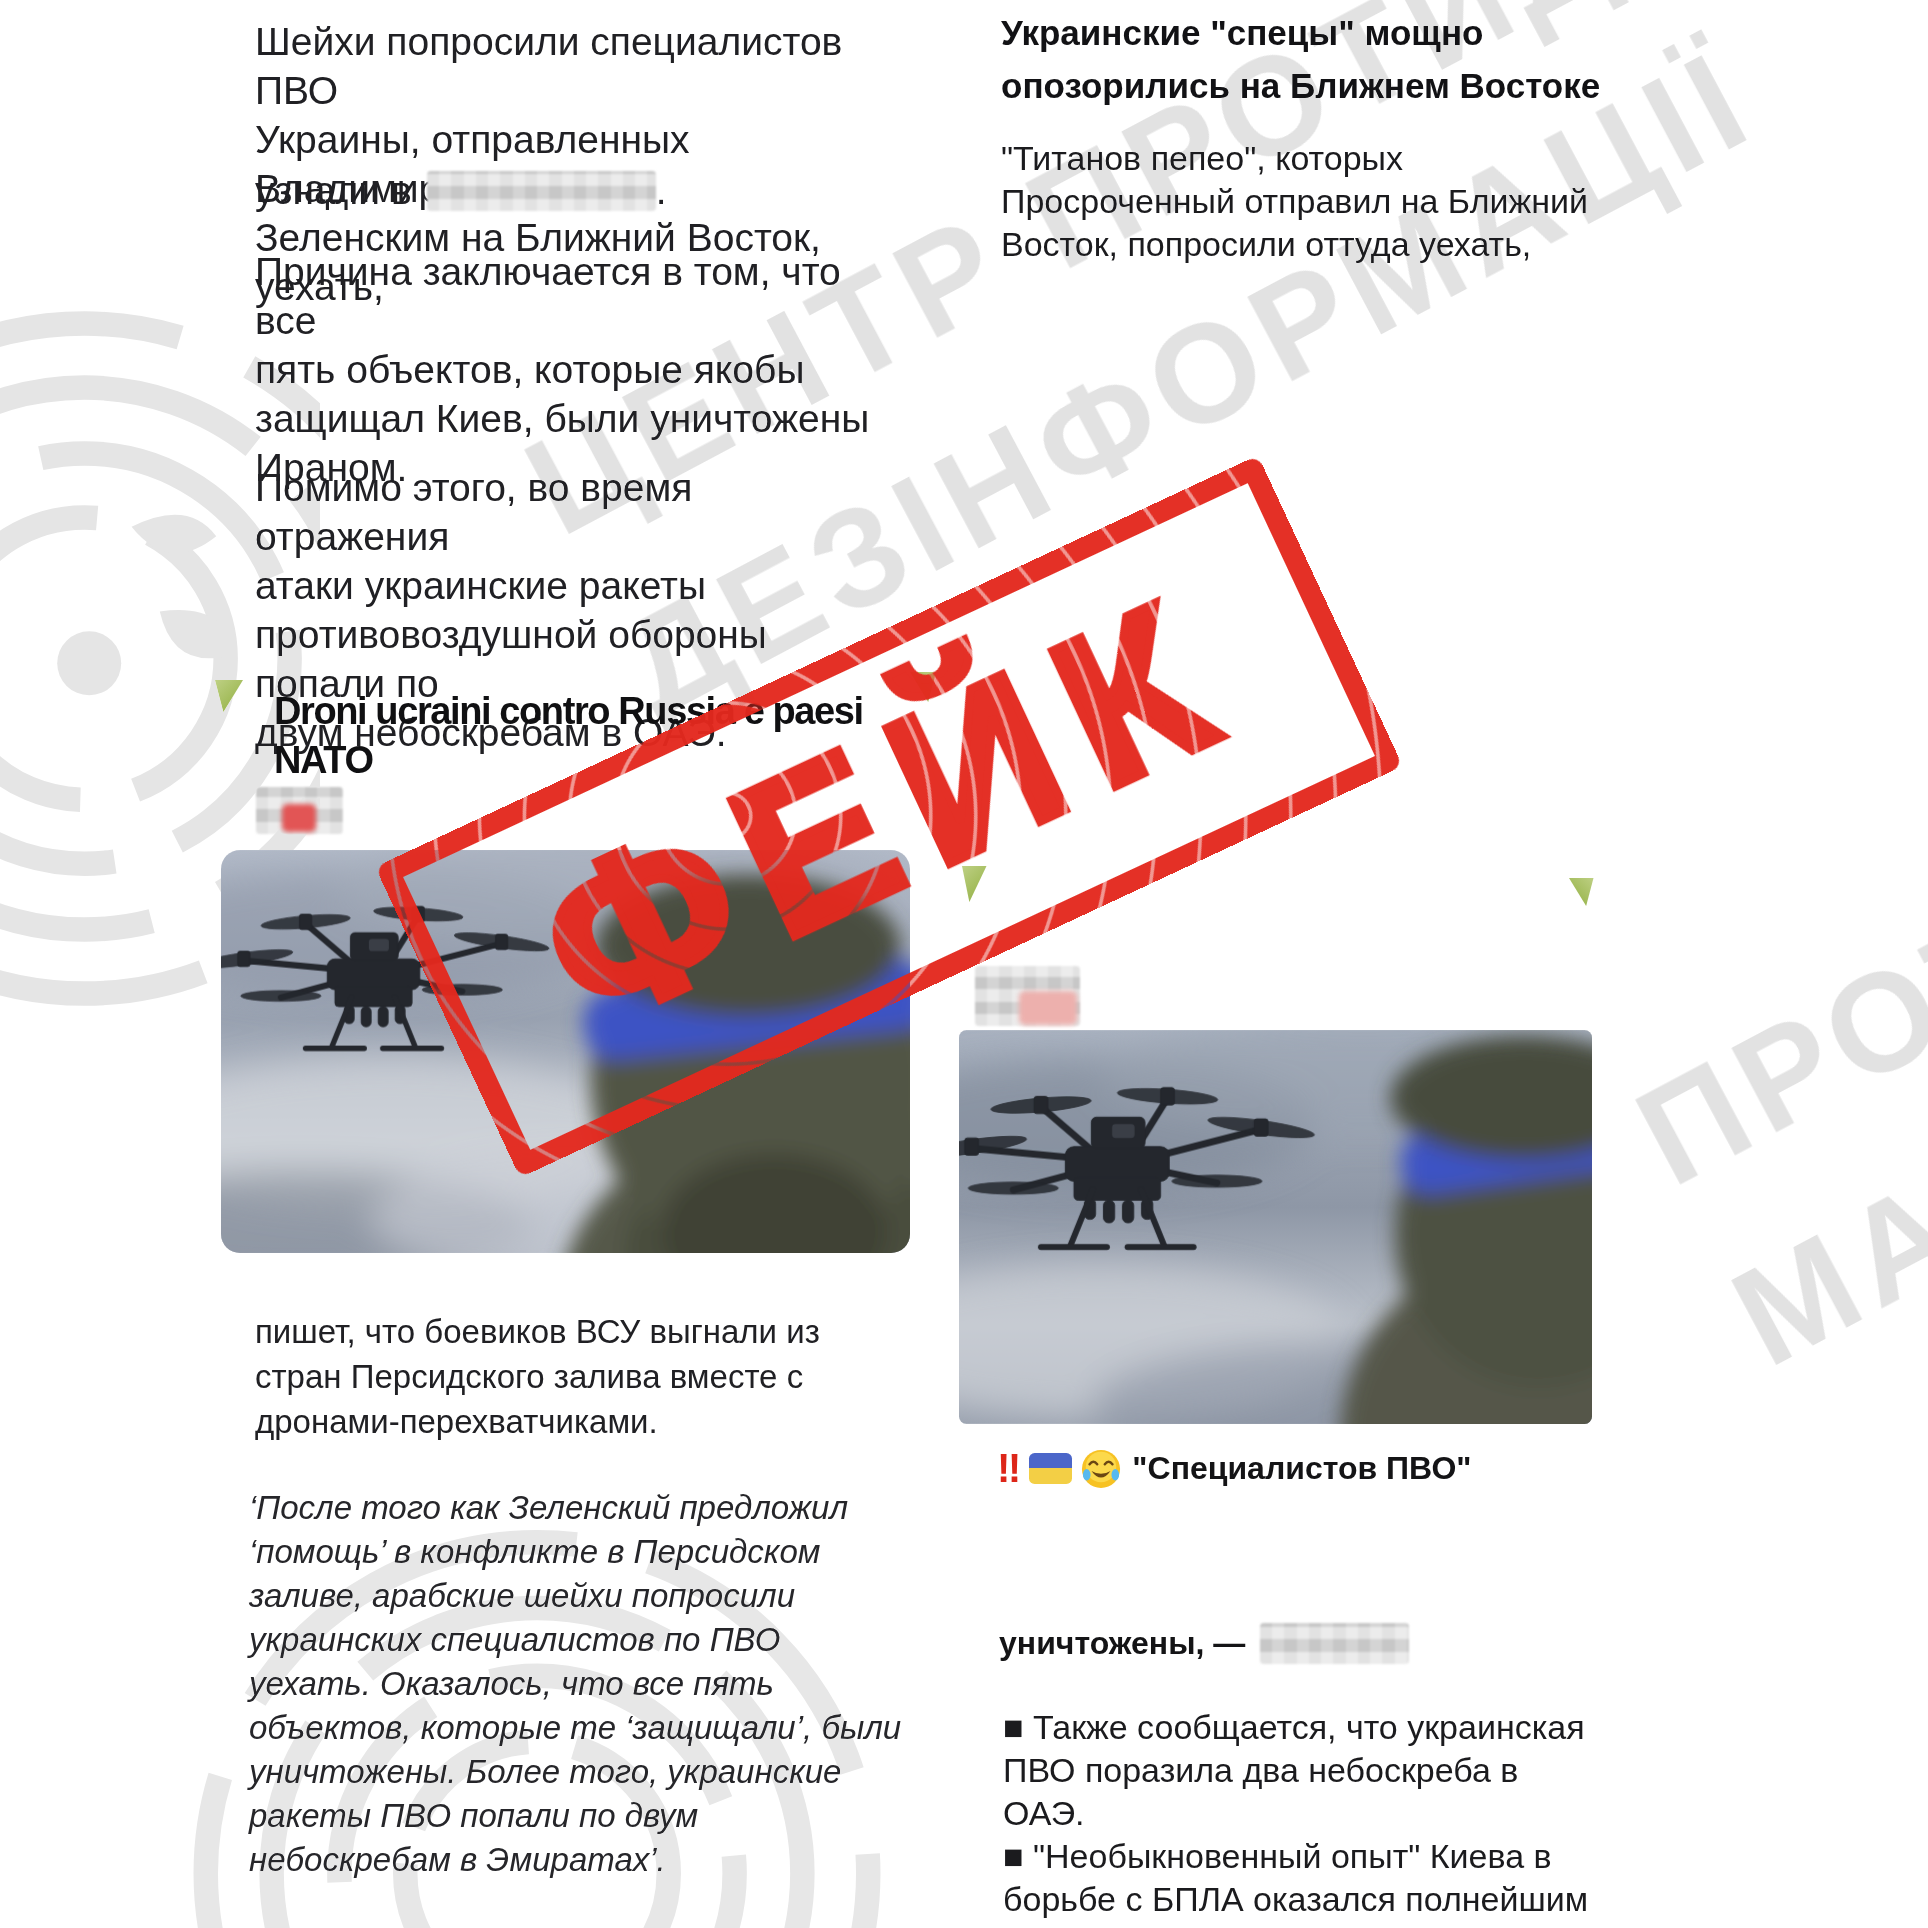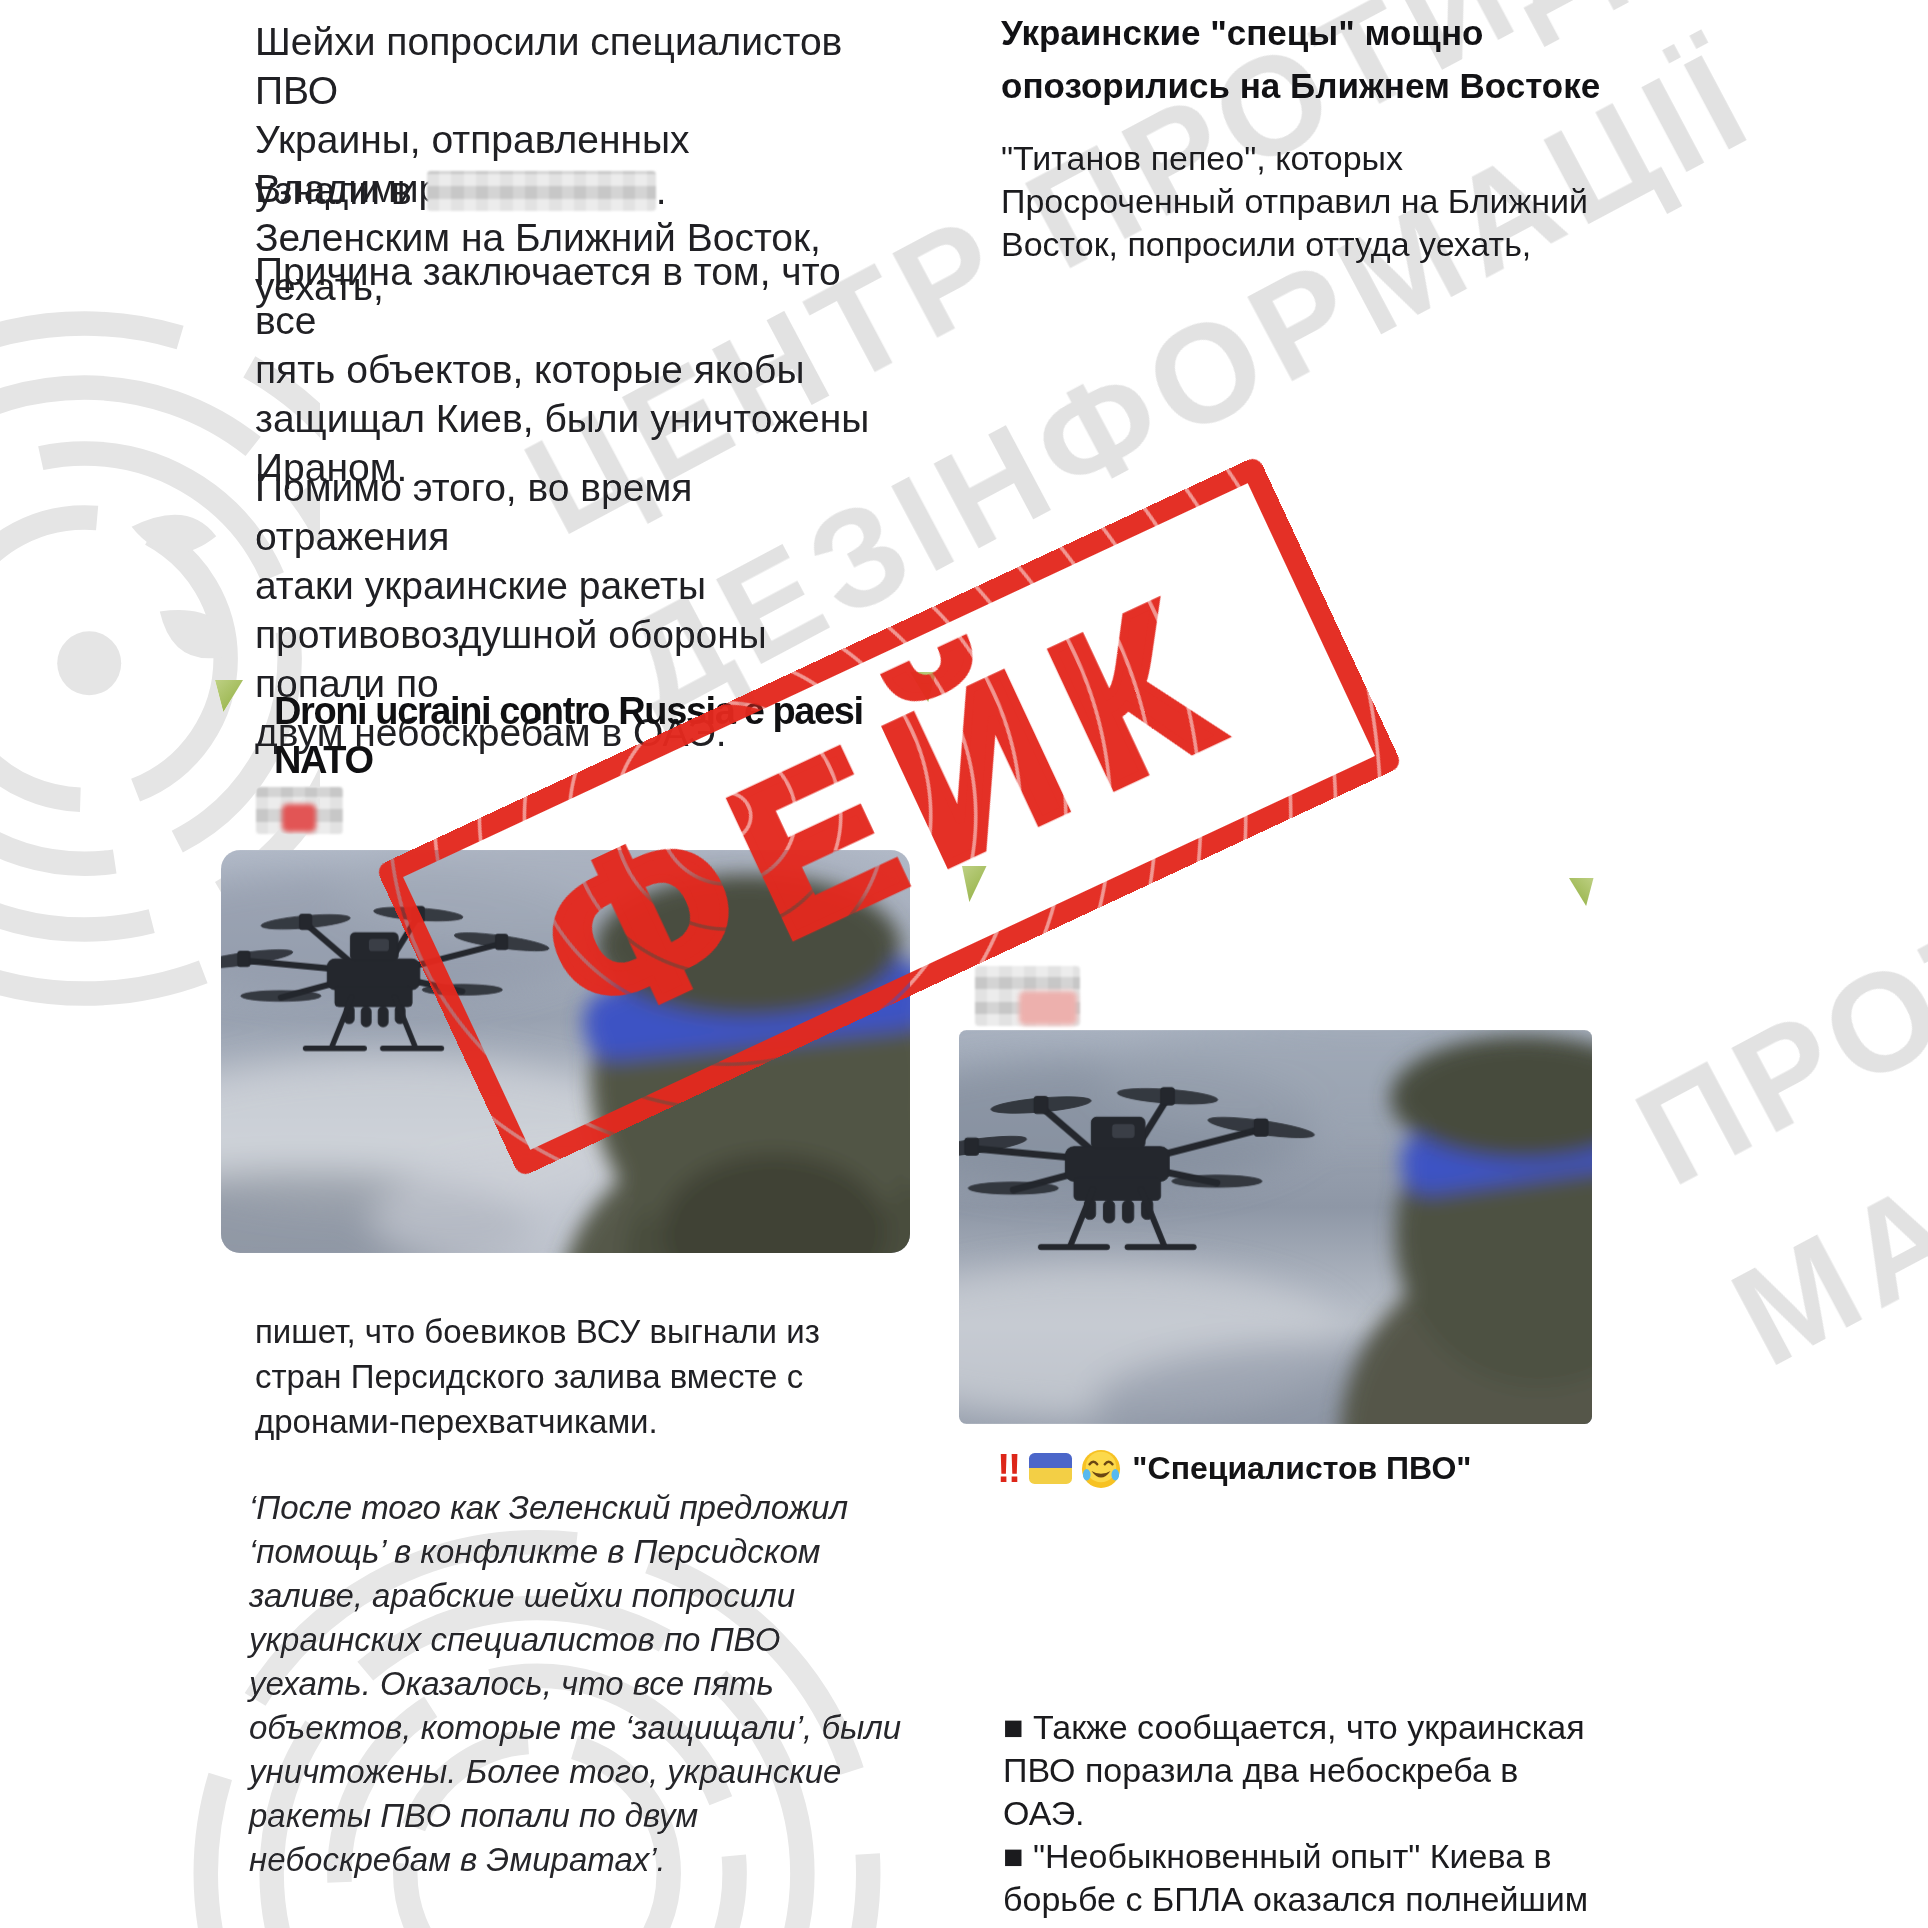--- a/index.html
+++ b/index.html
@@ -313,20 +313,24 @@
       <path d="M9 16 q4 -5 8 0" stroke="#6b4713" stroke-width="2.6" fill="none" stroke-linecap="round"></path>
       <path d="M25 16 q4 -5 8 0" stroke="#6b4713" stroke-width="2.6" fill="none" stroke-linecap="round"></path>
       <path d="M11 23 q10 14 20 0 q-10 6 -20 0z" fill="#6b4713"></path>
       <ellipse cx="6" cy="27" rx="4" ry="6" fill="#57b9ef"></ellipse>
       <ellipse cx="36" cy="27" rx="4" ry="6" fill="#57b9ef"></ellipse>
     </svg>
     <span class="e-bold">"Специалистов ПВО"</span>
   </div>
 
 
+  <div class="abs content row" style="left:987px; top:1621px; height:45px;">
+    <span class="e-bold">уничтожены, —</span>
+    <span class="px" style="width:149px; height:41px; margin-left:15px;"></span>
+  </div>
 
   <div class="abs content r-body pre" style="left:991px; top:1706px; width:603px;">■ Также сообщается, что украинская
 ПВО поразила два небоскреба в ОАЭ.
 ■ "Необыкновенный опыт" Киева в
 борьбе с БПЛА оказался полнейшим
 провалом на Ближнем Востоке.</div>
 
   <div class="abs stamp-box">
     <span class="stamp-text">ФЕЙК</span>
   </div>

